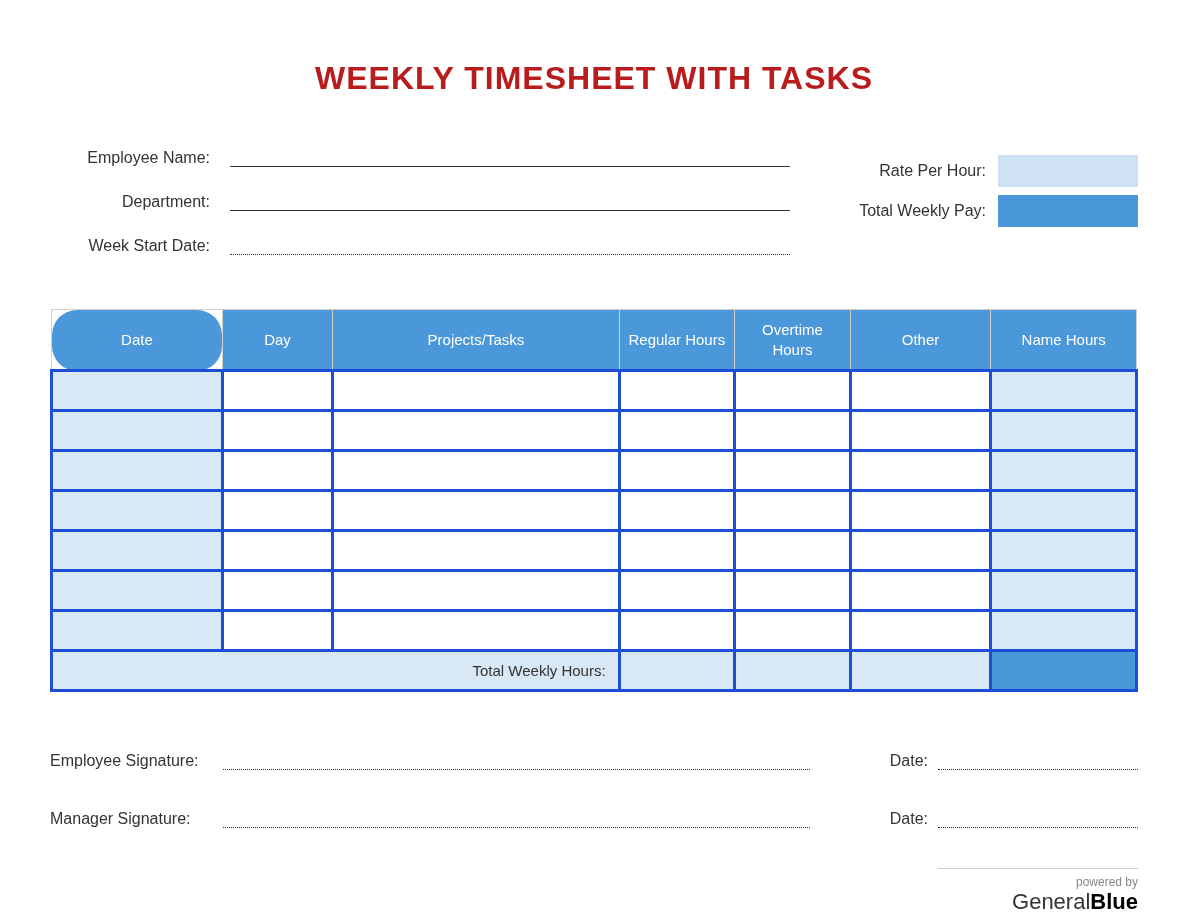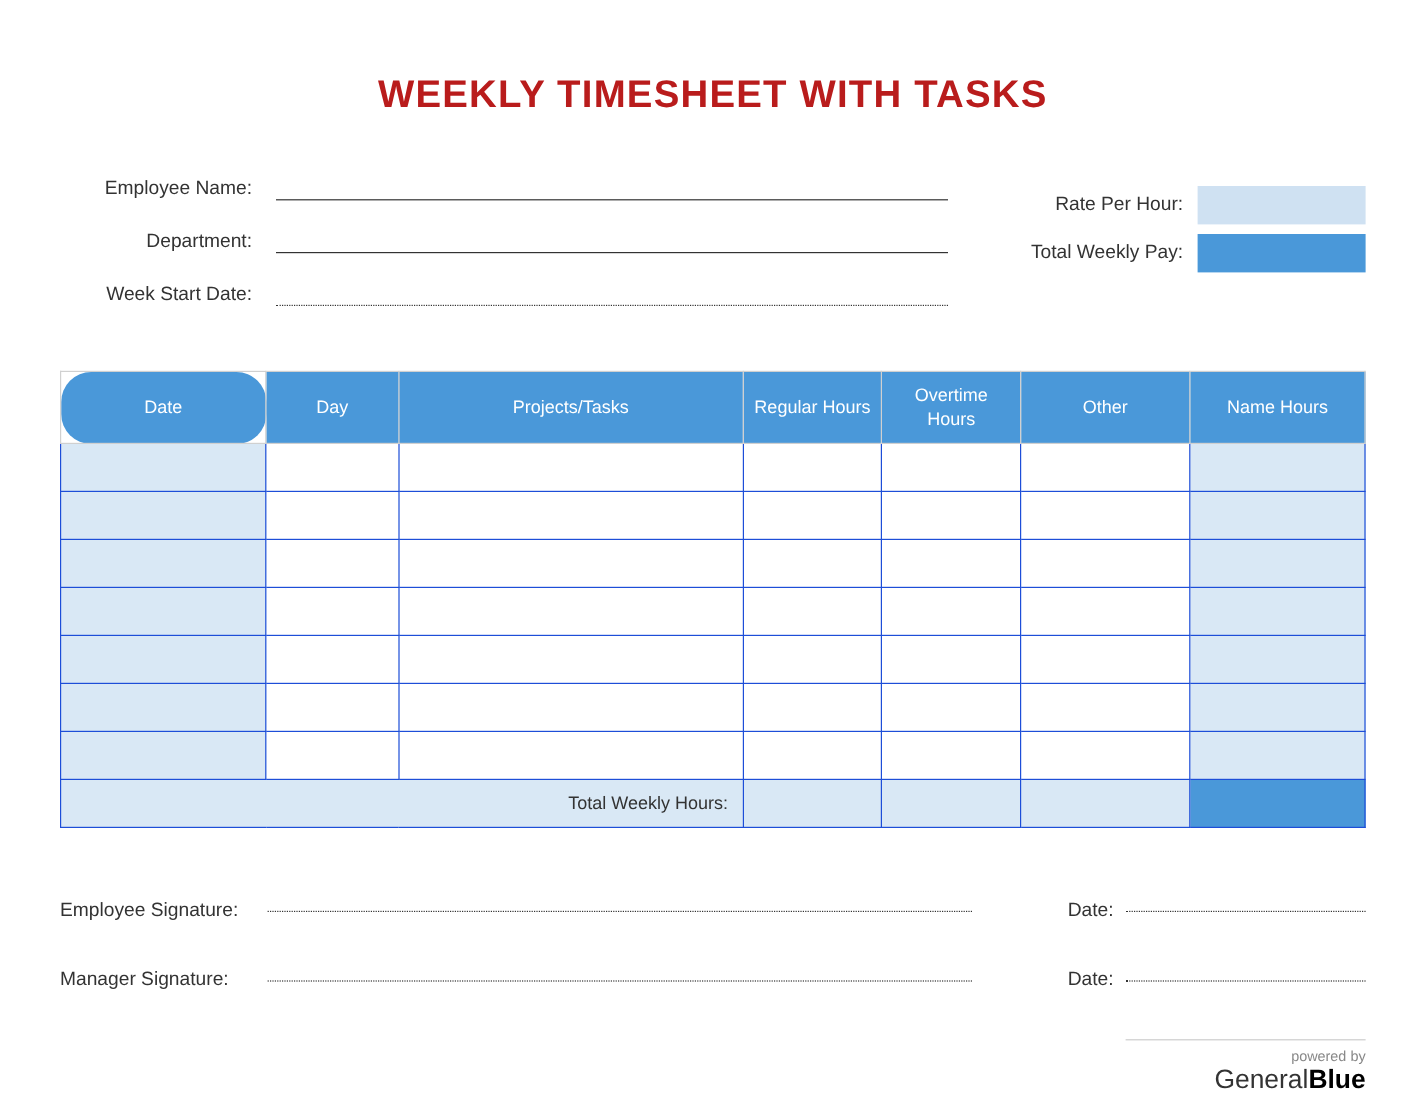--- a/index.html
+++ b/index.html
@@ -79,21 +79,21 @@
       background: #4a98d9;
       color: #ffffff;
       font-weight: normal;
       font-size: 15px;
       padding: 10px 6px;
       border: 1px solid #d0d0d0;
       text-align: center;
       line-height: 1.3;
     }
     table.timesheet td {
-      border: 1px solid #1d4ed8;
+      border: 3px solid #1d4ed8;
       height: 40px;
       background: #ffffff;
     }
     table.timesheet td.shaded { background: #d9e8f5; }
     table.timesheet tr.totals td { background: #d9e8f5; }
     table.timesheet tr.totals td.total-cell { background: #4a98d9; }
     table.timesheet tr.totals td.label-cell {
       text-align: right;
       padding-right: 12px;
       font-size: 15px;
@@ -102,21 +102,21 @@
     .col-date { width: 170px; border-radius: 25px; }
     .col-day { width: 110px; }
     .col-tasks { width: 285px; }
     .col-regular { width: 115px; }
     .col-overtime { width: 115px; }
     .col-other { width: 140px; }
     .col-total { width: 145px; }
     .signature-section { margin-top: 30px; }
     .sig-row {
       display: flex;
-      align-items: center;
+      align-items: flex-end;
       margin-bottom: 40px;
     }
     .sig-label { font-size: 16px; color: #333; min-width: 165px; }
     .sig-line {
       flex: 1;
       border-bottom: 1px dotted #333;
       height: 1px;
       margin-left: 8px;
     }
     .sig-gap { width: 80px; }

